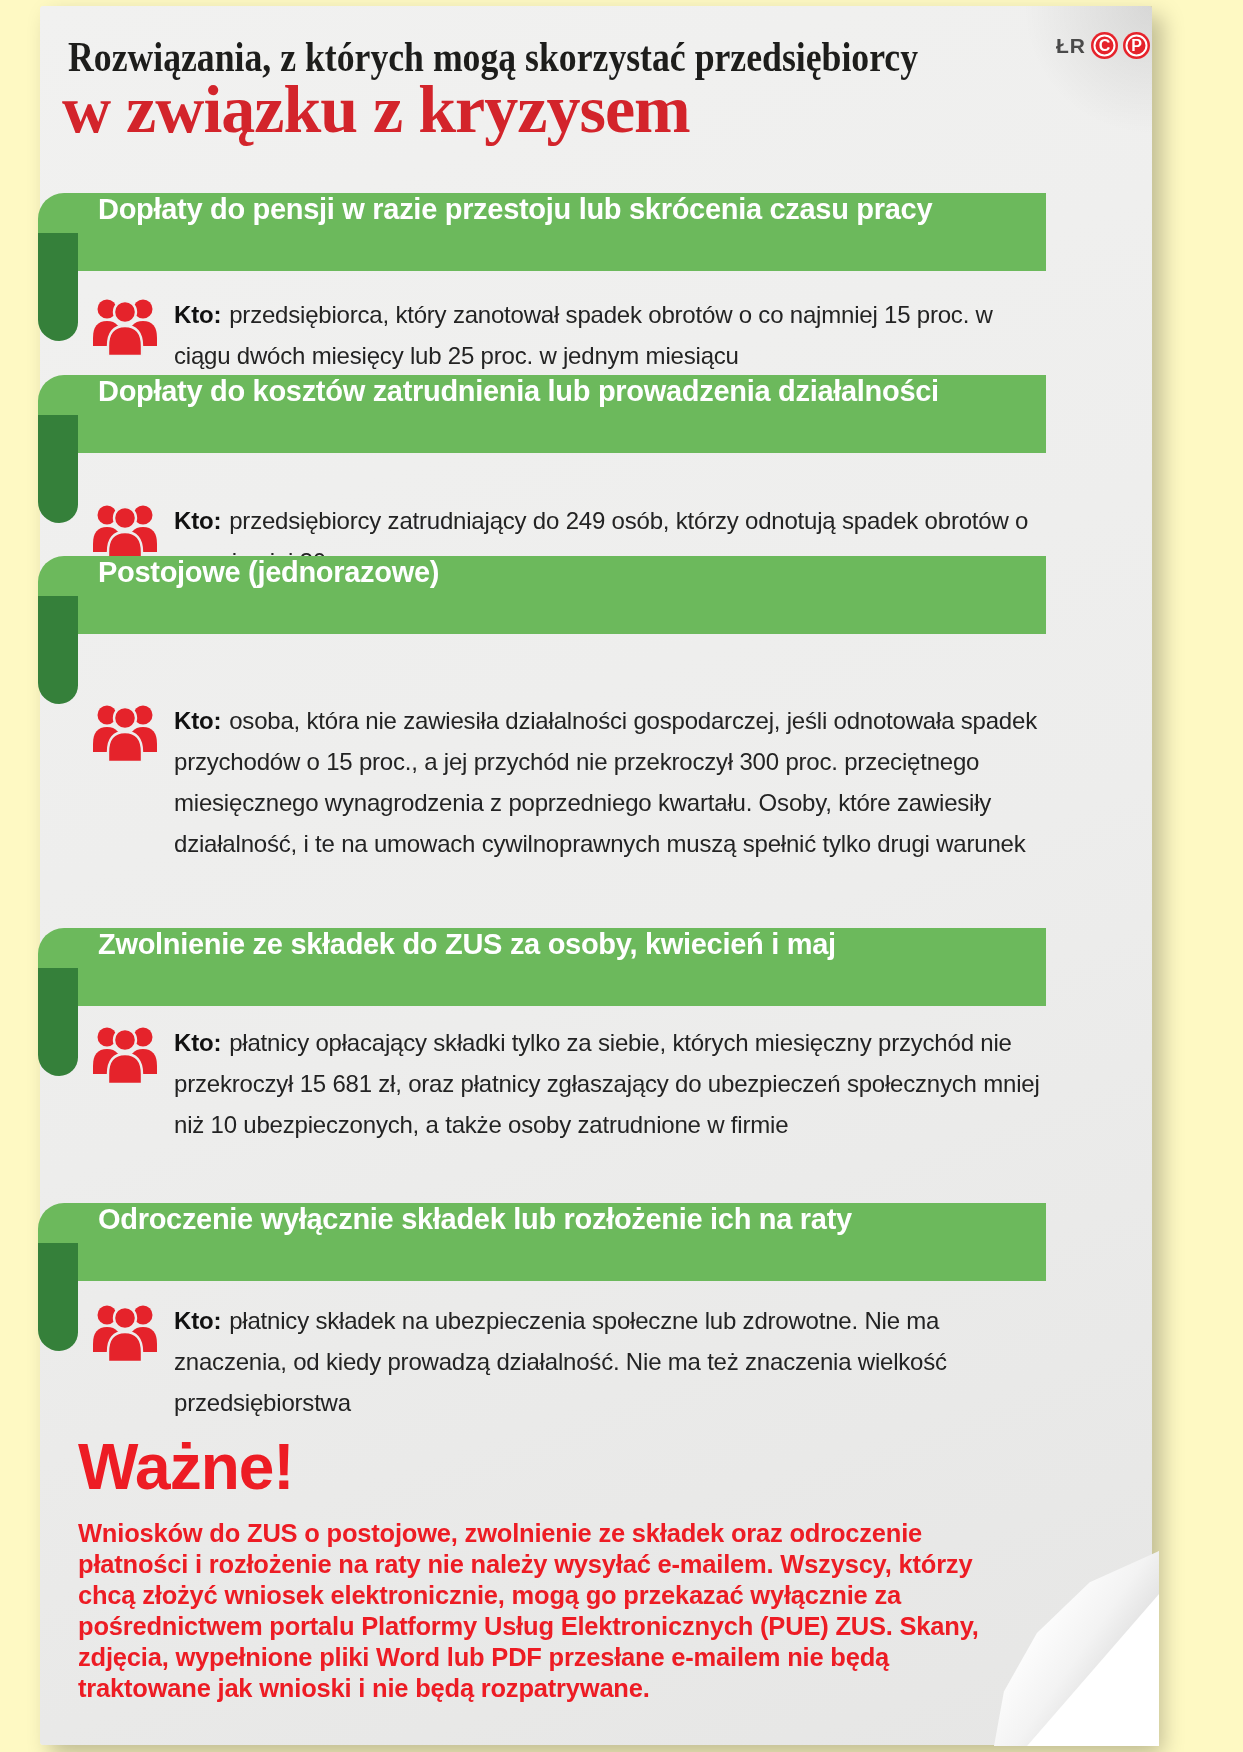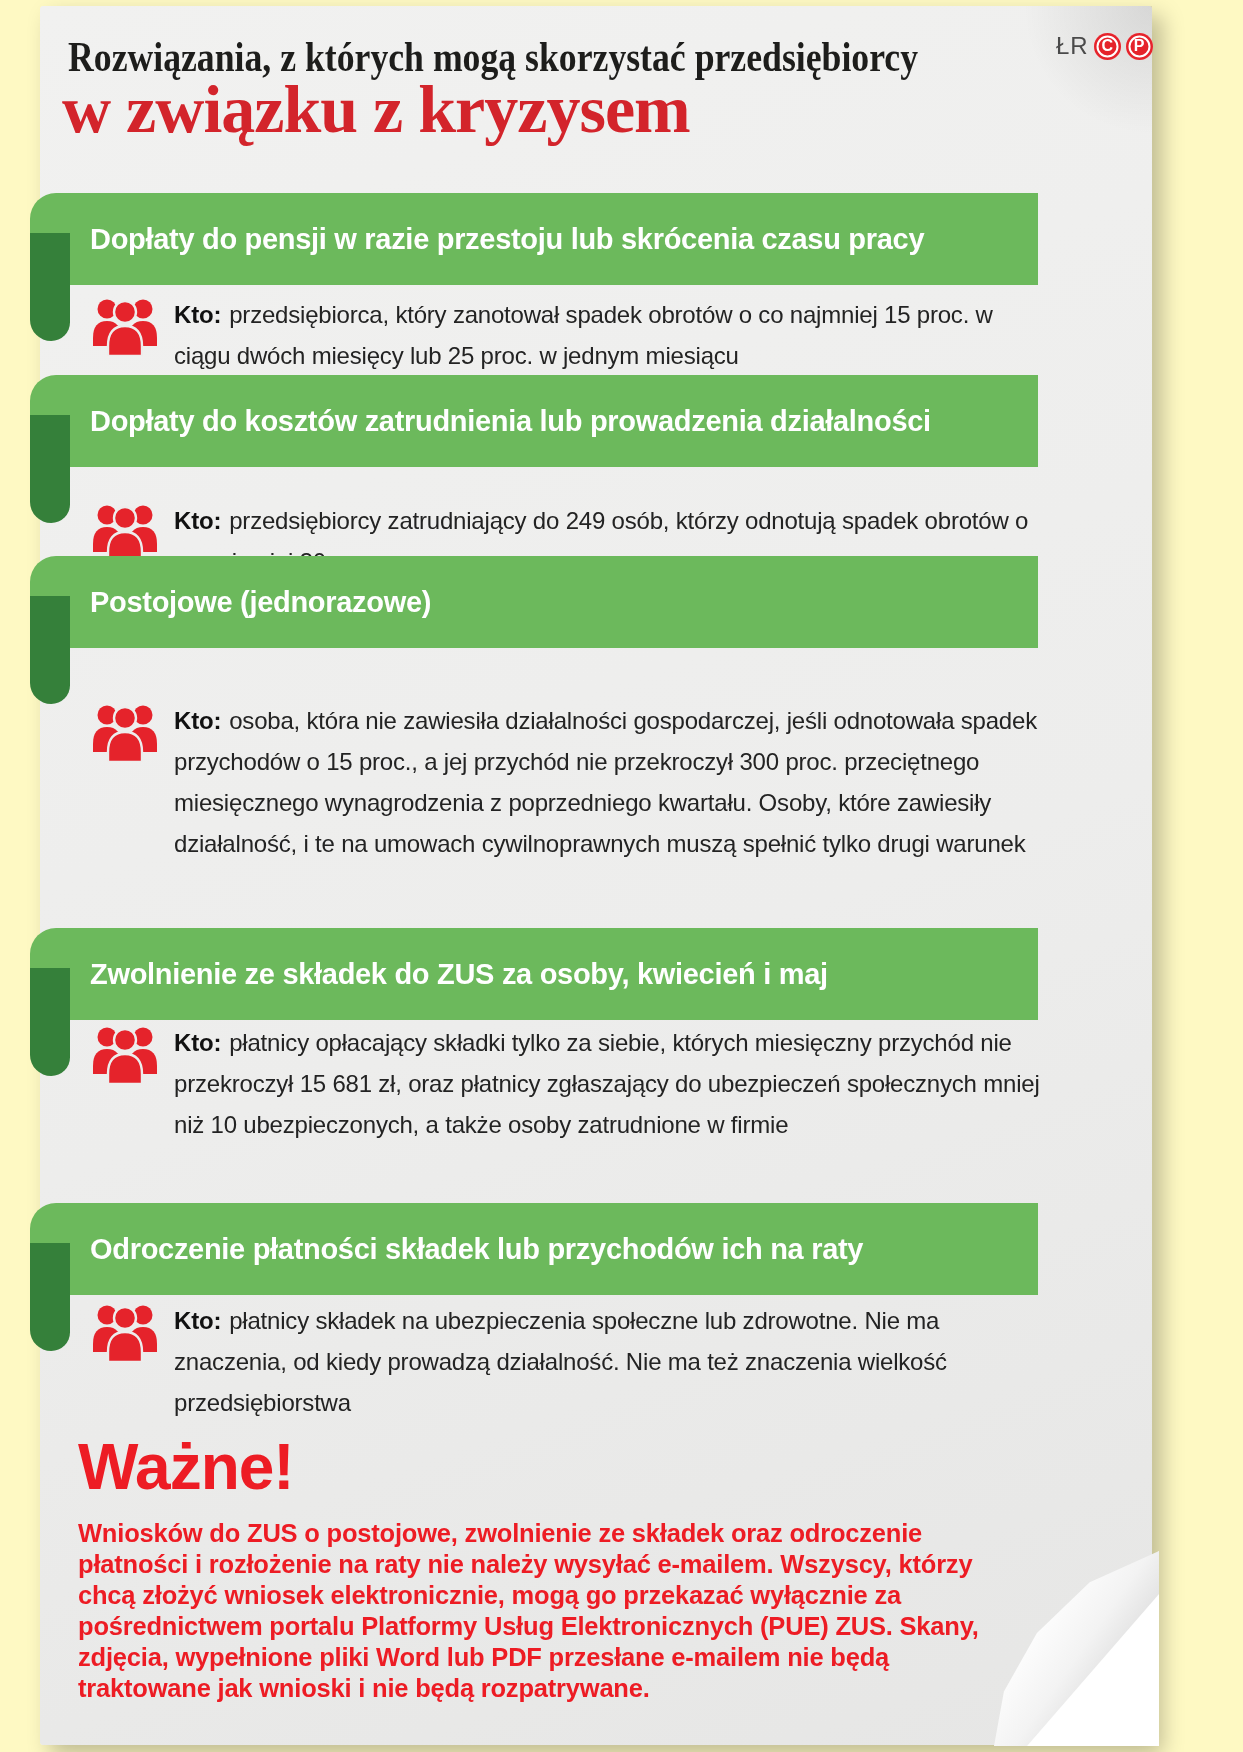--- a/index.html
+++ b/index.html
@@ -13,28 +13,28 @@
          background:radial-gradient(circle at 100% 0%, rgba(0,0,0,0.10), rgba(0,0,0,0) 70%);}
 
   
   .kicker{position:absolute;left:68px;top:34px;margin:0;color:#1d1d1b;z-index:2;
           font-family:"Liberation Serif", serif;font-weight:700;font-size:42px;line-height:1.1;
           transform:scaleX(0.85);transform-origin:0 0;white-space:nowrap;}
   .big-title{position:absolute;left:62px;top:74px;margin:0;color:#d3242b;z-index:2;
           font-family:"Liberation Serif", serif;font-weight:700;font-size:68px;line-height:1.05;
           white-space:nowrap;letter-spacing:-1px;}
   .credits{position:absolute;left:1056px;top:32px;display:flex;align-items:center;gap:5px;z-index:2;}
-  .credit-initials{font-size:24px;font-weight:400;color:#4a4a4a;letter-spacing:1px;}
+  .credit-initials{font-size:21px;font-weight:700;color:#4a4a4a;letter-spacing:1px;}
   .badge{display:inline-flex;align-items:center;justify-content:center;width:27px;height:27px;
          border-radius:50%;background:#e5232b;color:#ffffff;font-weight:700;font-size:16px;
          box-shadow:inset 0 0 0 2.5px #e5232b, inset 0 0 0 4.5px #ffffff;}
 
   
-  .banner{position:absolute;left:30px;width:1008px;height:92px;background:#6cb95c;z-index:2;
-          border-radius:26px 0 0 26px;display:flex;align-items:center;}
+  .banner{position:absolute;left:38px;width:1008px;height:78px;background:#6cb95c;z-index:2;
+          border-radius:26px 0 0 26px;display:flex;}
   .banner h3{margin:0;padding-left:60px;color:#ffffff;font-size:29px;font-weight:700;
           letter-spacing:-0.3px;white-space:nowrap;}
   .fold{position:absolute;left:0;top:40px;width:40px;height:108px;background:#35803a;
           border-radius:0 0 30px 34px;z-index:-1;}
 
   
   .entry{position:absolute;left:92px;width:956px;display:flex;align-items:flex-start;gap:16px;z-index:1;}
   .people{flex:0 0 66px;height:60px;margin-top:2px;}
   .entry-text{margin:0;width:872px;color:#232323;font-size:24px;line-height:41px;letter-spacing:-0.2px;}
   .kto{font-weight:700;color:#111111;margin-right:8px;}
@@ -143,21 +143,21 @@
           <circle cx="33" cy="16" r="11" stroke="#ededec" stroke-width="2.4"></circle>
           <path d="M16 50 q0-20 17-20 q17 0 17 20 l0 10 -34 0 z" stroke="#ededec" stroke-width="2.4"></path>
         </g>
       </svg>
     </span>
     <p class="entry-text"><b class="kto">Kto:</b><span>płatnicy opłacający składki tylko za siebie, których miesięczny przychód nie przekroczył 15 681 zł, oraz płatnicy zgłaszający do ubezpieczeń społecznych mniej niż 10 ubezpieczonych, a także osoby zatrudnione w firmie</span></p>
   </div>
 
   <div class="banner" style="top:1203px;">
     <div class="fold"></div>
-    <h3>Odroczenie płatności składek lub przychodów ich na raty</h3>
+    <h3>Odroczenie wyłącznie składek lub rozłożenie ich na raty</h3>
   </div>
   <div class="entry" style="top:1300px;">
     <span class="people">
       <svg viewBox="0 0 66 60" width="66" height="60" aria-hidden="true">
         <g fill="#e5232b">
           <circle cx="15" cy="13" r="9.5"></circle>
           <path d="M1 42 q0-17 14-17 q14 0 14 17 l0 8 -28 0 z"></path>
           <circle cx="51" cy="13" r="9.5"></circle>
           <path d="M37 42 q0-17 14-17 q14 0 14 17 l0 8 -28 0 z"></path>
           <circle cx="33" cy="16" r="11" stroke="#ededec" stroke-width="2.4"></circle>

